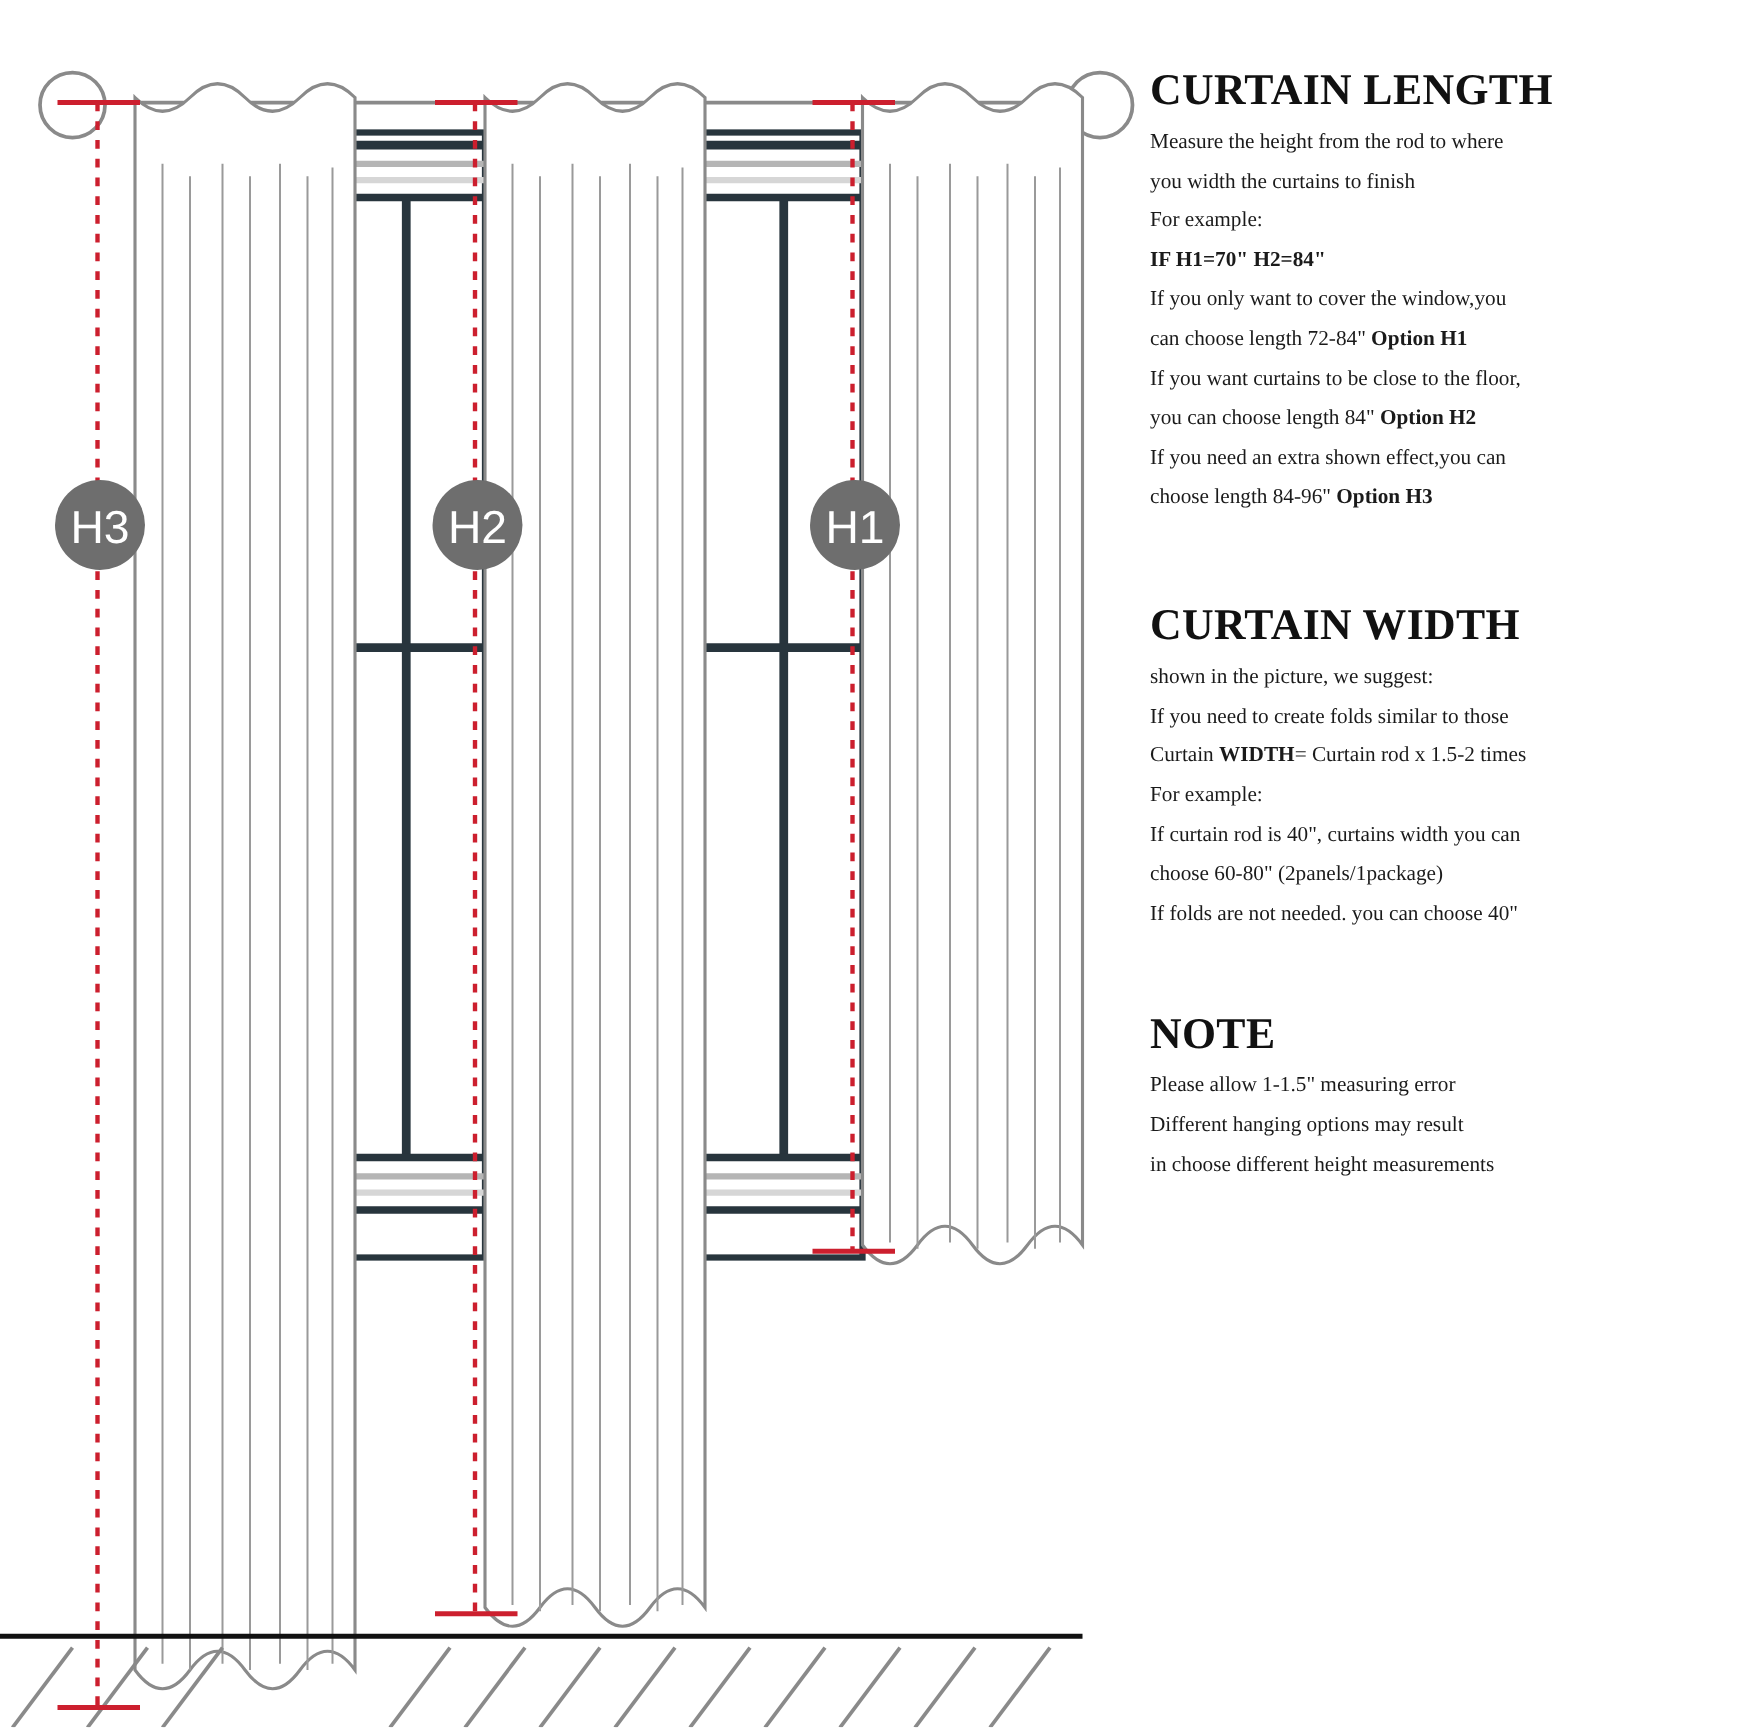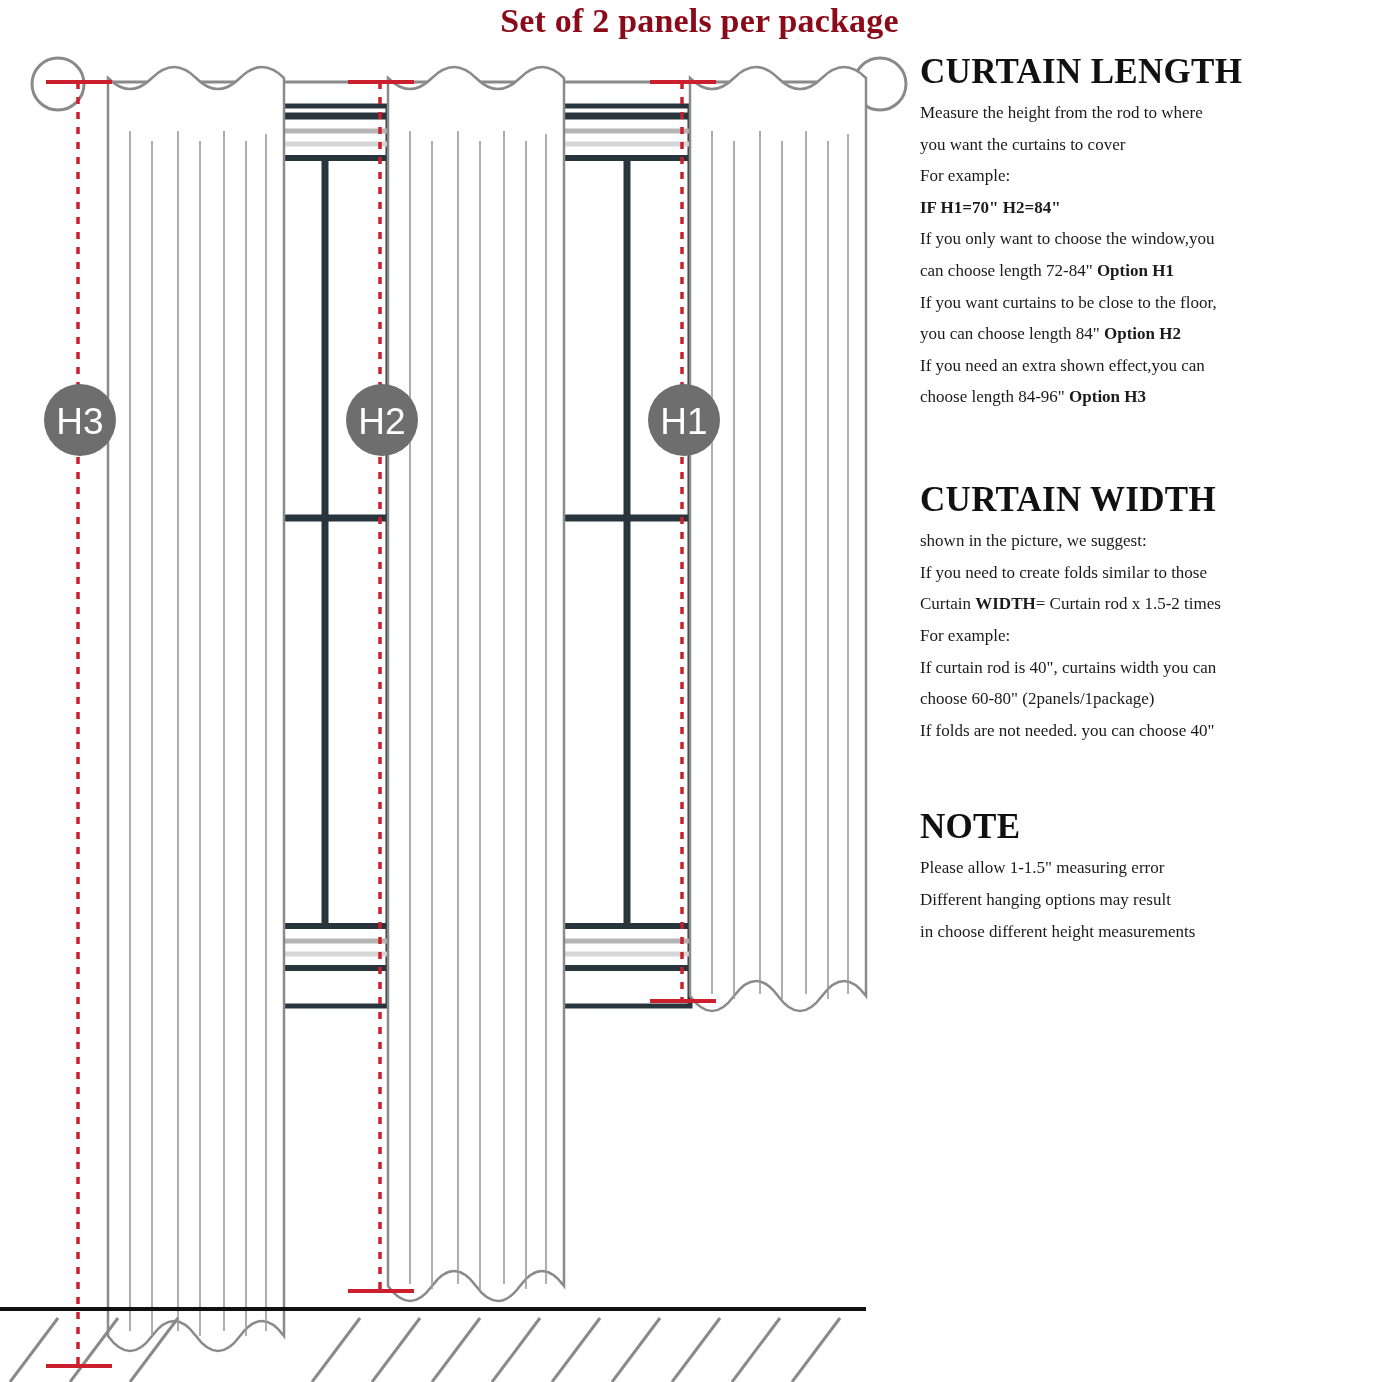--- a/index.html
+++ b/index.html
@@ -65,21 +65,20 @@
   }
   .b { font-weight: bold; }
   .gap-lg { height: 62px; }
   .gap-md { height: 56px; }
 </style>
 </head>
 <body>
 
 <div id="page">
 
-  <div class="headline">Set of 2 panels per package</div>
 
   <div id="diagram">
     <svg class="svgwrap" width="915" height="1336" viewBox="0 0 915 1336" xmlns="http://www.w3.org/2000/svg">
 
       <g stroke="#8a8a8a" stroke-width="3" fill="none">
         <line x1="60" y1="36" x2="868" y2="36"></line>
         <circle cx="58" cy="38" r="26" fill="#ffffff"></circle>
         <circle cx="880" cy="38" r="26" fill="#ffffff"></circle>
       </g>
 
@@ -208,24 +207,24 @@
       </g>
 
     </svg>
   </div>
 
   <div id="textcol">
 
     <div class="sect-title">CURTAIN LENGTH</div>
     <div class="sect-body">
       <p>Measure the height from the rod to where</p>
-      <p>you want the curtains to cover</p>
+      <p>you width the curtains to finish</p>
       <p>For example:</p>
       <p class="b">IF H1=70"  H2=84"</p>
-      <p>If you only want to choose the window,you</p>
+      <p>If you only want to cover the window,you</p>
       <p><span>can choose length 72-84" </span><span class="b">Option H1</span></p>
       <p>If you want curtains to be close to the floor,</p>
       <p><span>you can choose length 84" </span><span class="b">Option H2</span></p>
       <p>If you need an extra shown effect,you can</p>
       <p><span>choose length 84-96" </span><span class="b">Option H3</span></p>
     </div>
 
     <div class="gap-lg"></div>
 
     <div class="sect-title">CURTAIN WIDTH</div>

